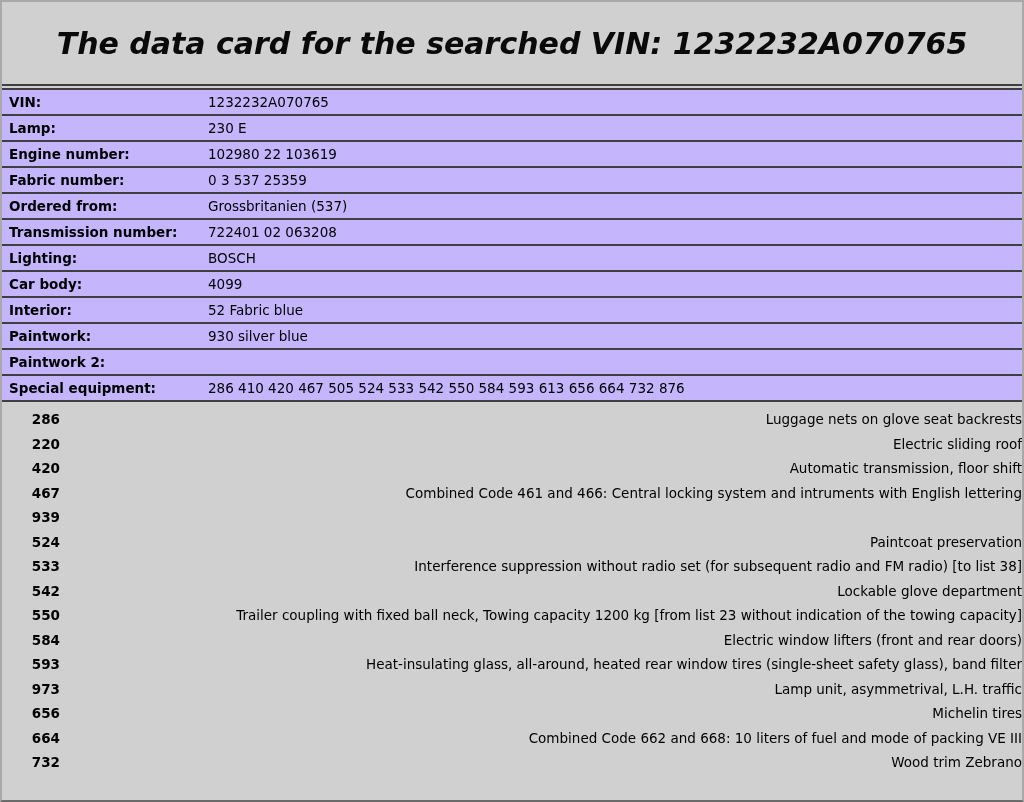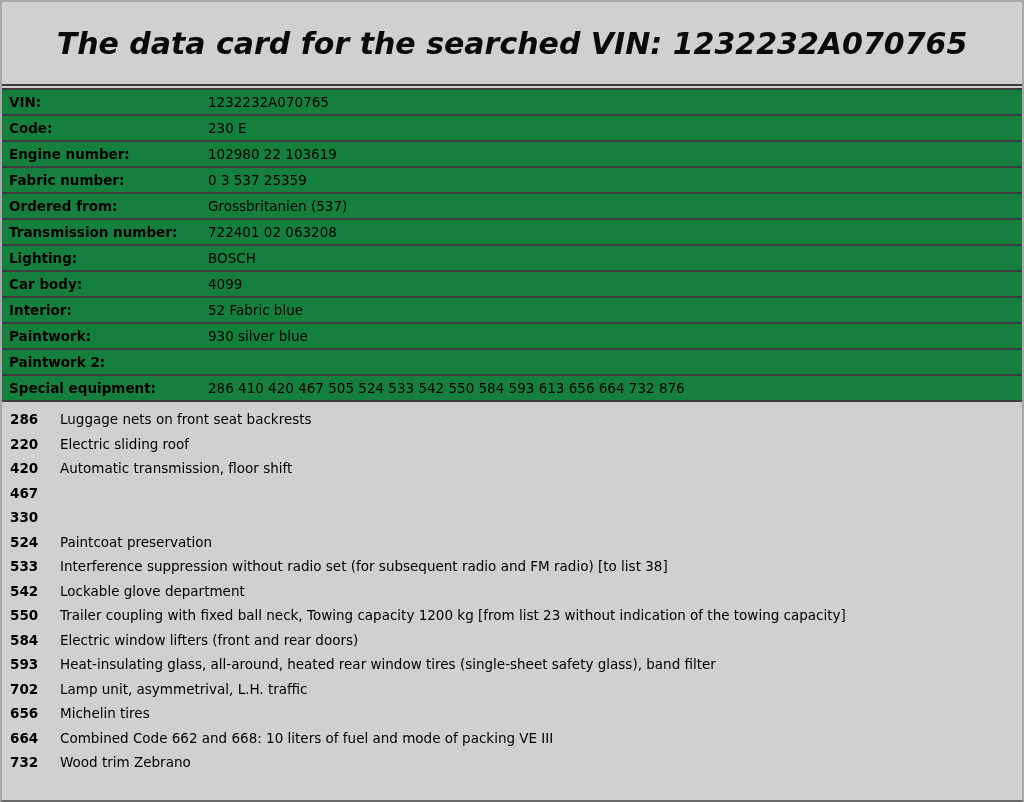--- a/index.html
+++ b/index.html
@@ -30,36 +30,37 @@
     color: #0a0a0a;
     white-space: nowrap;
   }
   .card-table { border-top: 2px solid #3f3f3f; }
   .card-row {
     height: 24px;
     border-bottom: 2px solid #3f3f3f;
     display: flex;
     align-items: center;
     font-size: 13.5px;
-    background: #15803d;
+    background: #c4b5fd;
   }
   .card-label {
     flex: none;
     width: 199px;
     padding-left: 7px;
     font-weight: bold;
     white-space: nowrap;
   }
   .card-value { flex: 1; white-space: nowrap; }
   .equip-list { padding-top: 5px; }
   .equip-item {
     height: 24.5px;
     display: flex;
     align-items: center;
     font-size: 13.5px;
+    text-align: right;
   }
   .equip-code {
     flex: none;
     width: 50px;
     padding-left: 8px;
     font-weight: bold;
   }
   .equip-desc { flex: 1; white-space: nowrap; }
 </style>
 </head>
@@ -68,21 +69,21 @@
 <div class="title-block">
   <h1 class="page-title">The data card for the searched VIN: 1232232A070765</h1>
 </div>
 
 <div class="card-table">
   <div class="card-row">
     <span class="card-label">VIN:</span>
     <span class="card-value">1232232A070765</span>
   </div>
   <div class="card-row">
-    <span class="card-label">Code:</span>
+    <span class="card-label">Lamp:</span>
     <span class="card-value">230 E</span>
   </div>
   <div class="card-row">
     <span class="card-label">Engine number:</span>
     <span class="card-value">102980 22 103619</span>
   </div>
   <div class="card-row">
     <span class="card-label">Fabric number:</span>
     <span class="card-value">0 3 537 25359</span>
   </div>
@@ -116,35 +117,36 @@
   </div>
   <div class="card-row">
     <span class="card-label">Special equipment:</span>
     <span class="card-value">286 410 420 467 505 524 533 542 550 584 593 613 656 664 732 876</span>
   </div>
 </div>
 
 <div class="equip-list">
   <div class="equip-item">
     <span class="equip-code">286</span>
-    <span class="equip-desc">Luggage nets on front seat backrests</span>
+    <span class="equip-desc">Luggage nets on glove seat backrests</span>
   </div>
   <div class="equip-item">
     <span class="equip-code">220</span>
     <span class="equip-desc">Electric sliding roof</span>
   </div>
   <div class="equip-item">
     <span class="equip-code">420</span>
     <span class="equip-desc">Automatic transmission, floor shift</span>
   </div>
   <div class="equip-item">
     <span class="equip-code">467</span>
+    <span class="equip-desc">Combined Code 461 and 466: Central locking system and intruments with English lettering</span>
   </div>
   <div class="equip-item">
-    <span class="equip-code">330</span>
+    <span class="equip-code">939</span>
   </div>
   <div class="equip-item">
     <span class="equip-code">524</span>
     <span class="equip-desc">Paintcoat preservation</span>
   </div>
   <div class="equip-item">
     <span class="equip-code">533</span>
     <span class="equip-desc">Interference suppression without radio set (for subsequent radio and FM radio) [to list 38]</span>
   </div>
   <div class="equip-item">
@@ -157,21 +159,21 @@
   </div>
   <div class="equip-item">
     <span class="equip-code">584</span>
     <span class="equip-desc">Electric window lifters (front and rear doors)</span>
   </div>
   <div class="equip-item">
     <span class="equip-code">593</span>
     <span class="equip-desc">Heat-insulating glass, all-around, heated rear window tires (single-sheet safety glass), band filter</span>
   </div>
   <div class="equip-item">
-    <span class="equip-code">702</span>
+    <span class="equip-code">973</span>
     <span class="equip-desc">Lamp unit, asymmetrival, L.H. traffic</span>
   </div>
   <div class="equip-item">
     <span class="equip-code">656</span>
     <span class="equip-desc">Michelin tires</span>
   </div>
   <div class="equip-item">
     <span class="equip-code">664</span>
     <span class="equip-desc">Combined Code 662 and 668: 10 liters of fuel and mode of packing VE III</span>
   </div>

